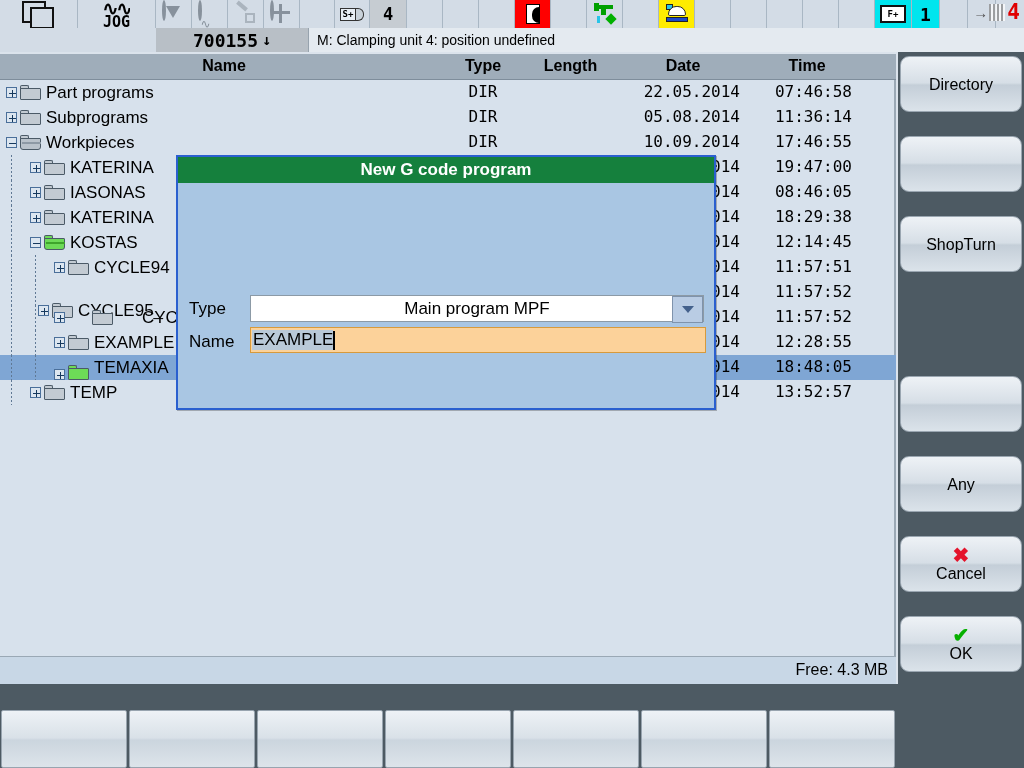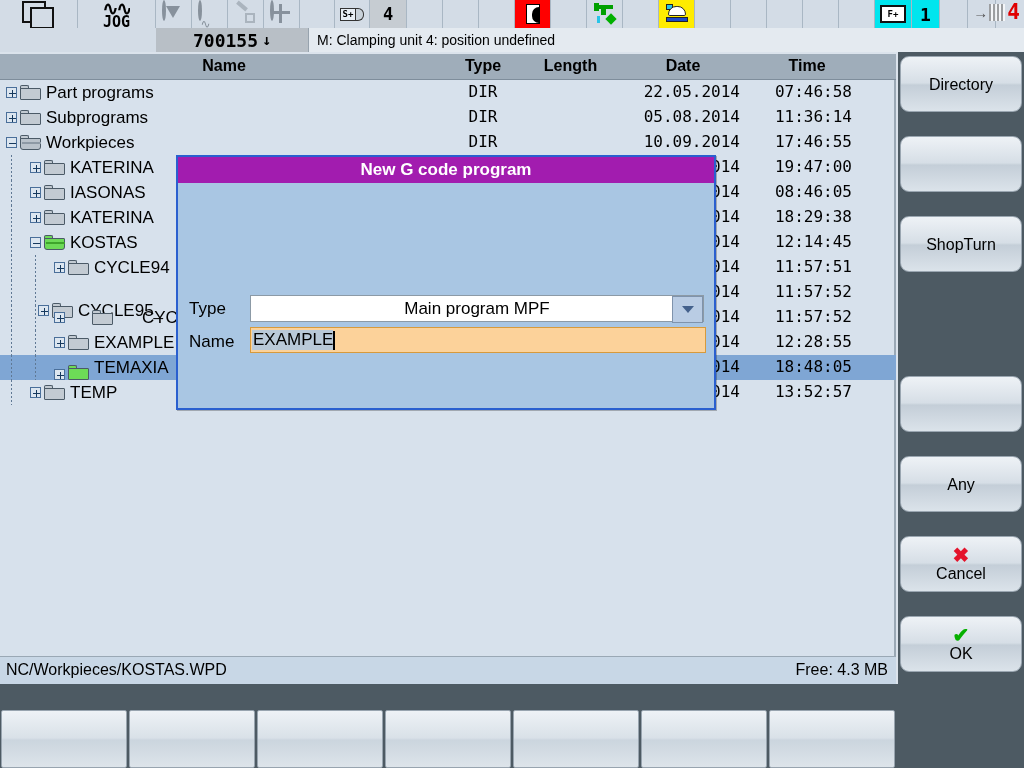--- a/index.html
+++ b/index.html
@@ -158,21 +158,21 @@
 
   .r-label{ font-size:17px; line-height:25px; }
 
   
   .dialog{
     position:absolute; left:176px; top:155px; width:540px; height:255px;
     border:2px solid #2a5fcf; background:#a9c6e3;
     box-shadow:1px 1px 0 rgba(0,0,0,.25);
   }
   .dlg-title{
-    height:26px; background:#a21caf; color:#fff;
+    height:26px; background:#15803d; color:#fff;
     display:flex;align-items:center;justify-content:center;
     font-size:17px; font-weight:bold;
   }
   .dlg-body{ position:relative; height:225px; background:#a9c6e3; }
 
   .fld-type-label{ position:absolute; left:11px; top:116px; font-size:17px; color:#000; }
   .fld-name-label{ position:absolute; left:11px; top:149px; font-size:17px; color:#000; }
 
   .combo{
     position:absolute; left:72px; top:112px; width:454px; height:27px;
@@ -587,21 +587,20 @@
         <span class="vico x-red">✖</span>
         <span>Cancel</span>
       </div>
       <div class="vbtn" style="top: 564px;">
         <span class="vico chk-green">✔</span>
         <span>OK</span>
       </div>
     </div>
 
   <div class="pathbar">
-    <span class="p-left">NC/Workpieces/KOSTAS.WPD</span>
     <span class="p-right">Free: 4.3 MB</span>
   </div>
   <div class="darkstrip"></div>
 
   <div class="hsk" id="hsk-container">
       <div class="hbtn" style="left: 1px;"><span></span></div>
       <div class="hbtn" style="left: 129px;"><span></span></div>
       <div class="hbtn" style="left: 257px;"><span></span></div>
       <div class="hbtn" style="left: 385px;"><span></span></div>
       <div class="hbtn" style="left: 513px;"><span></span></div>

